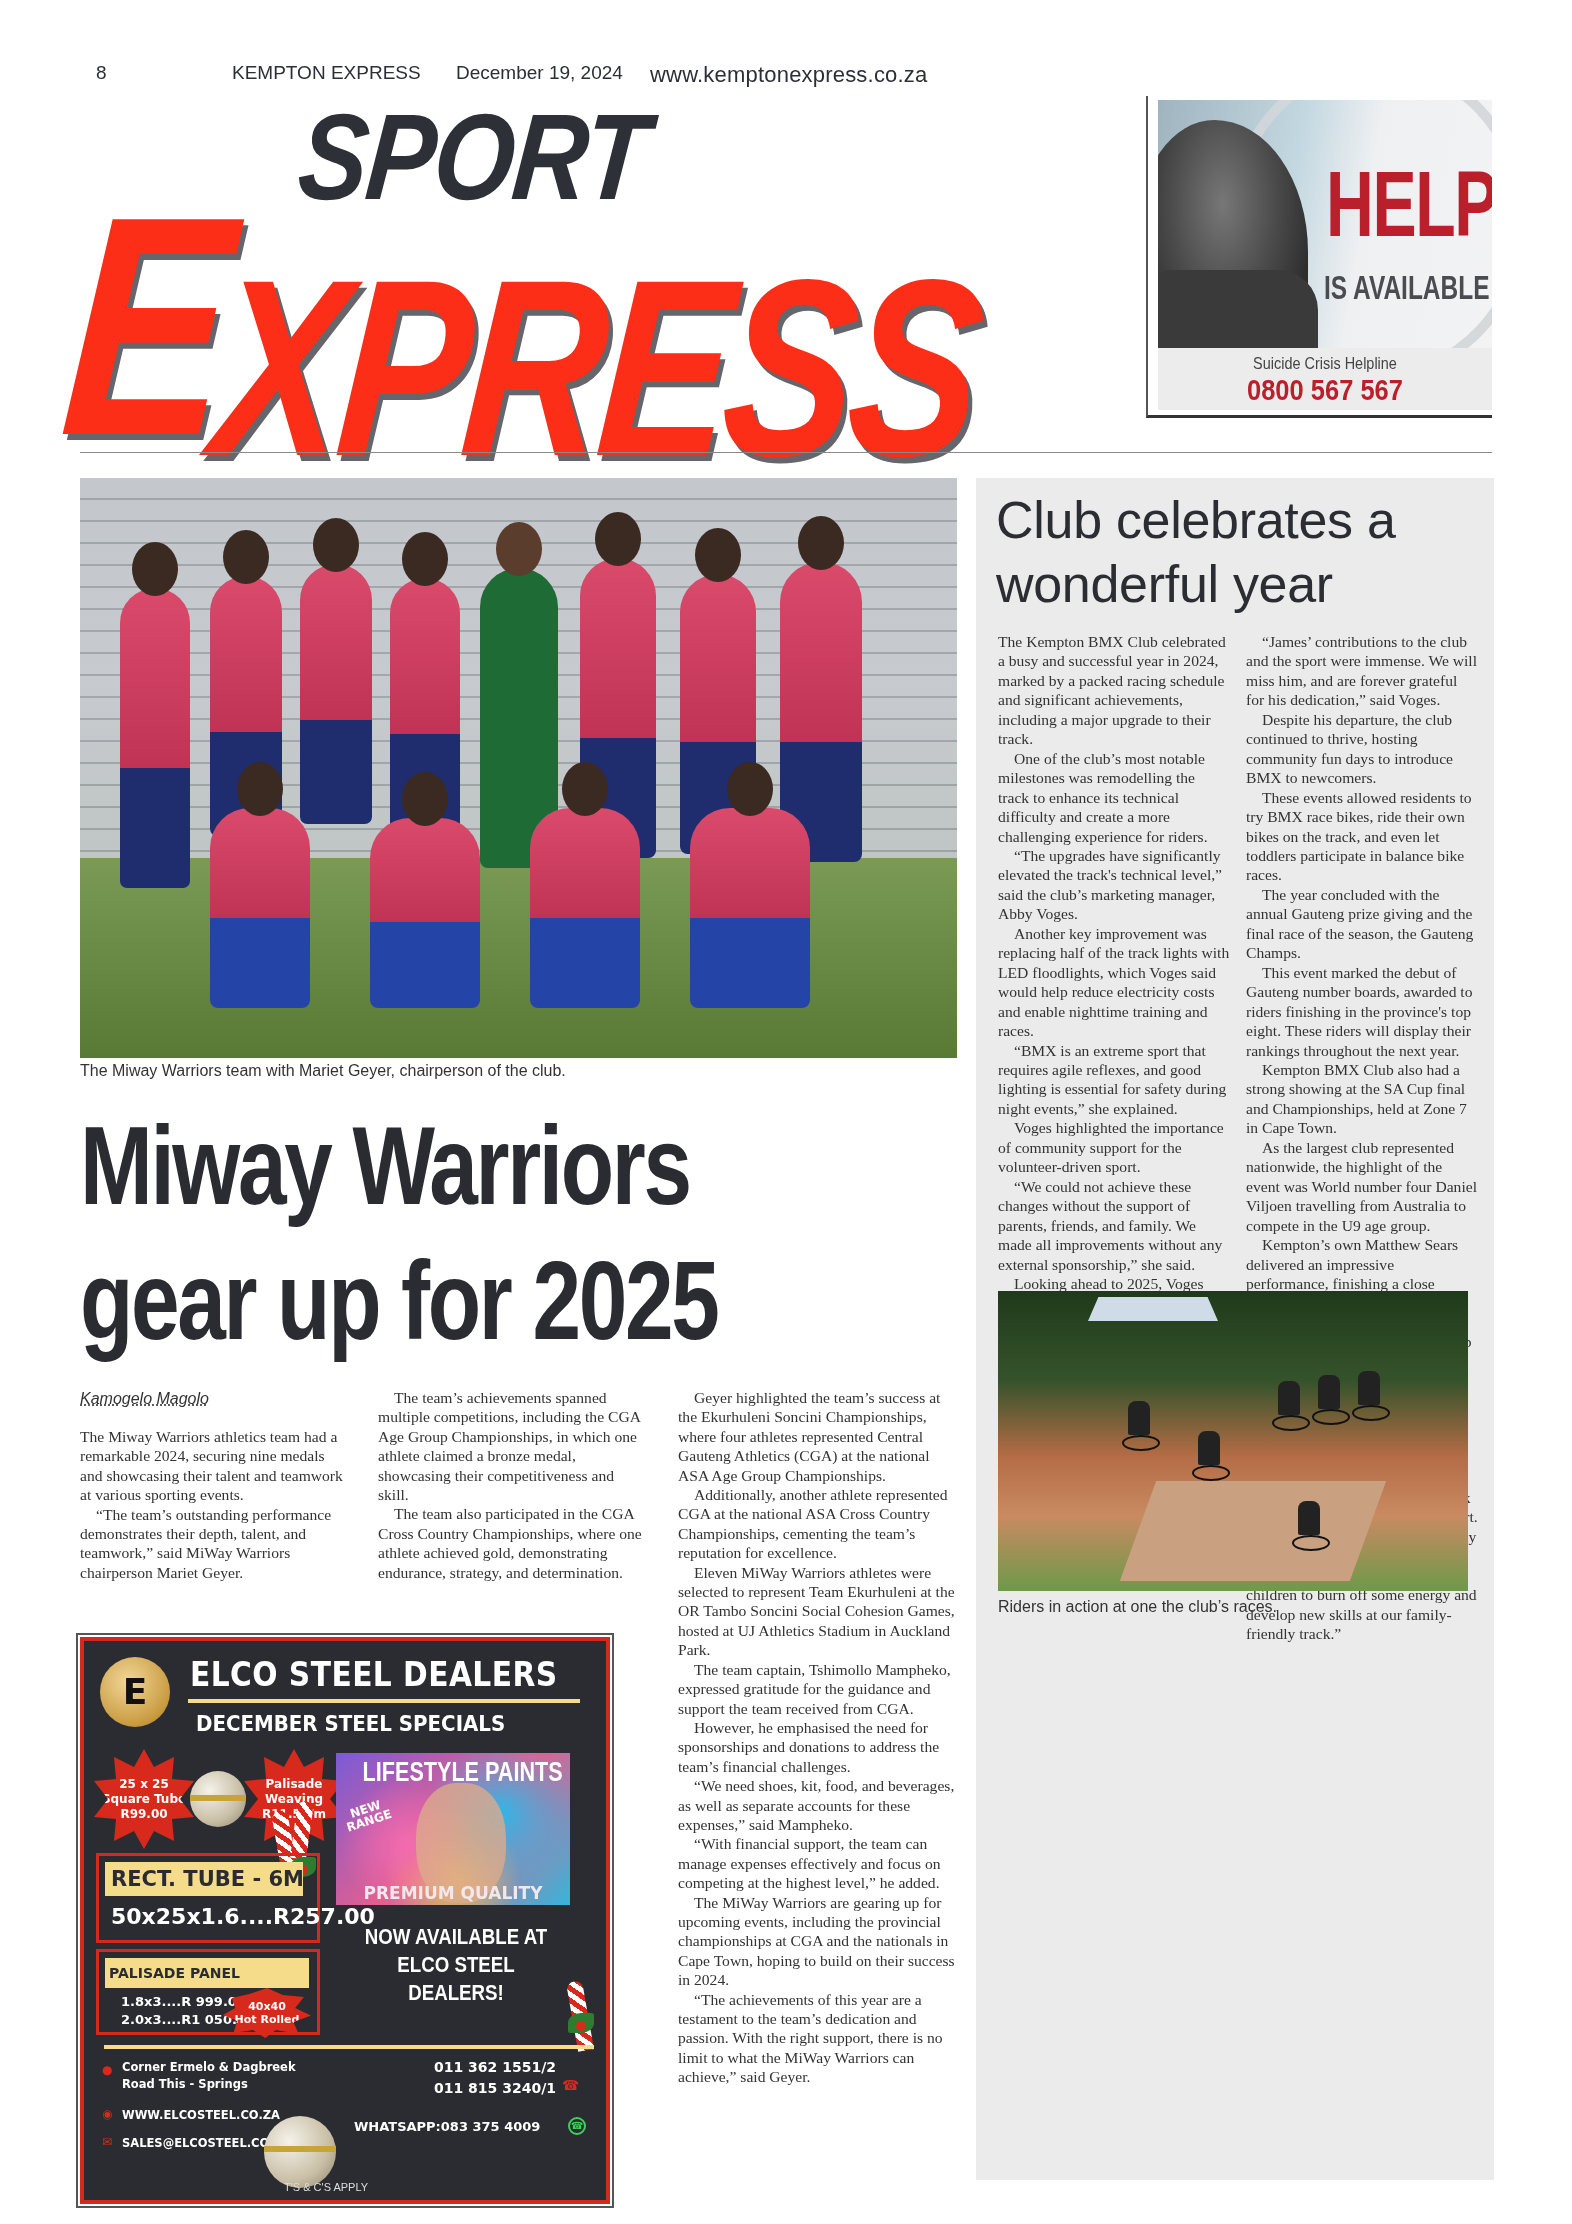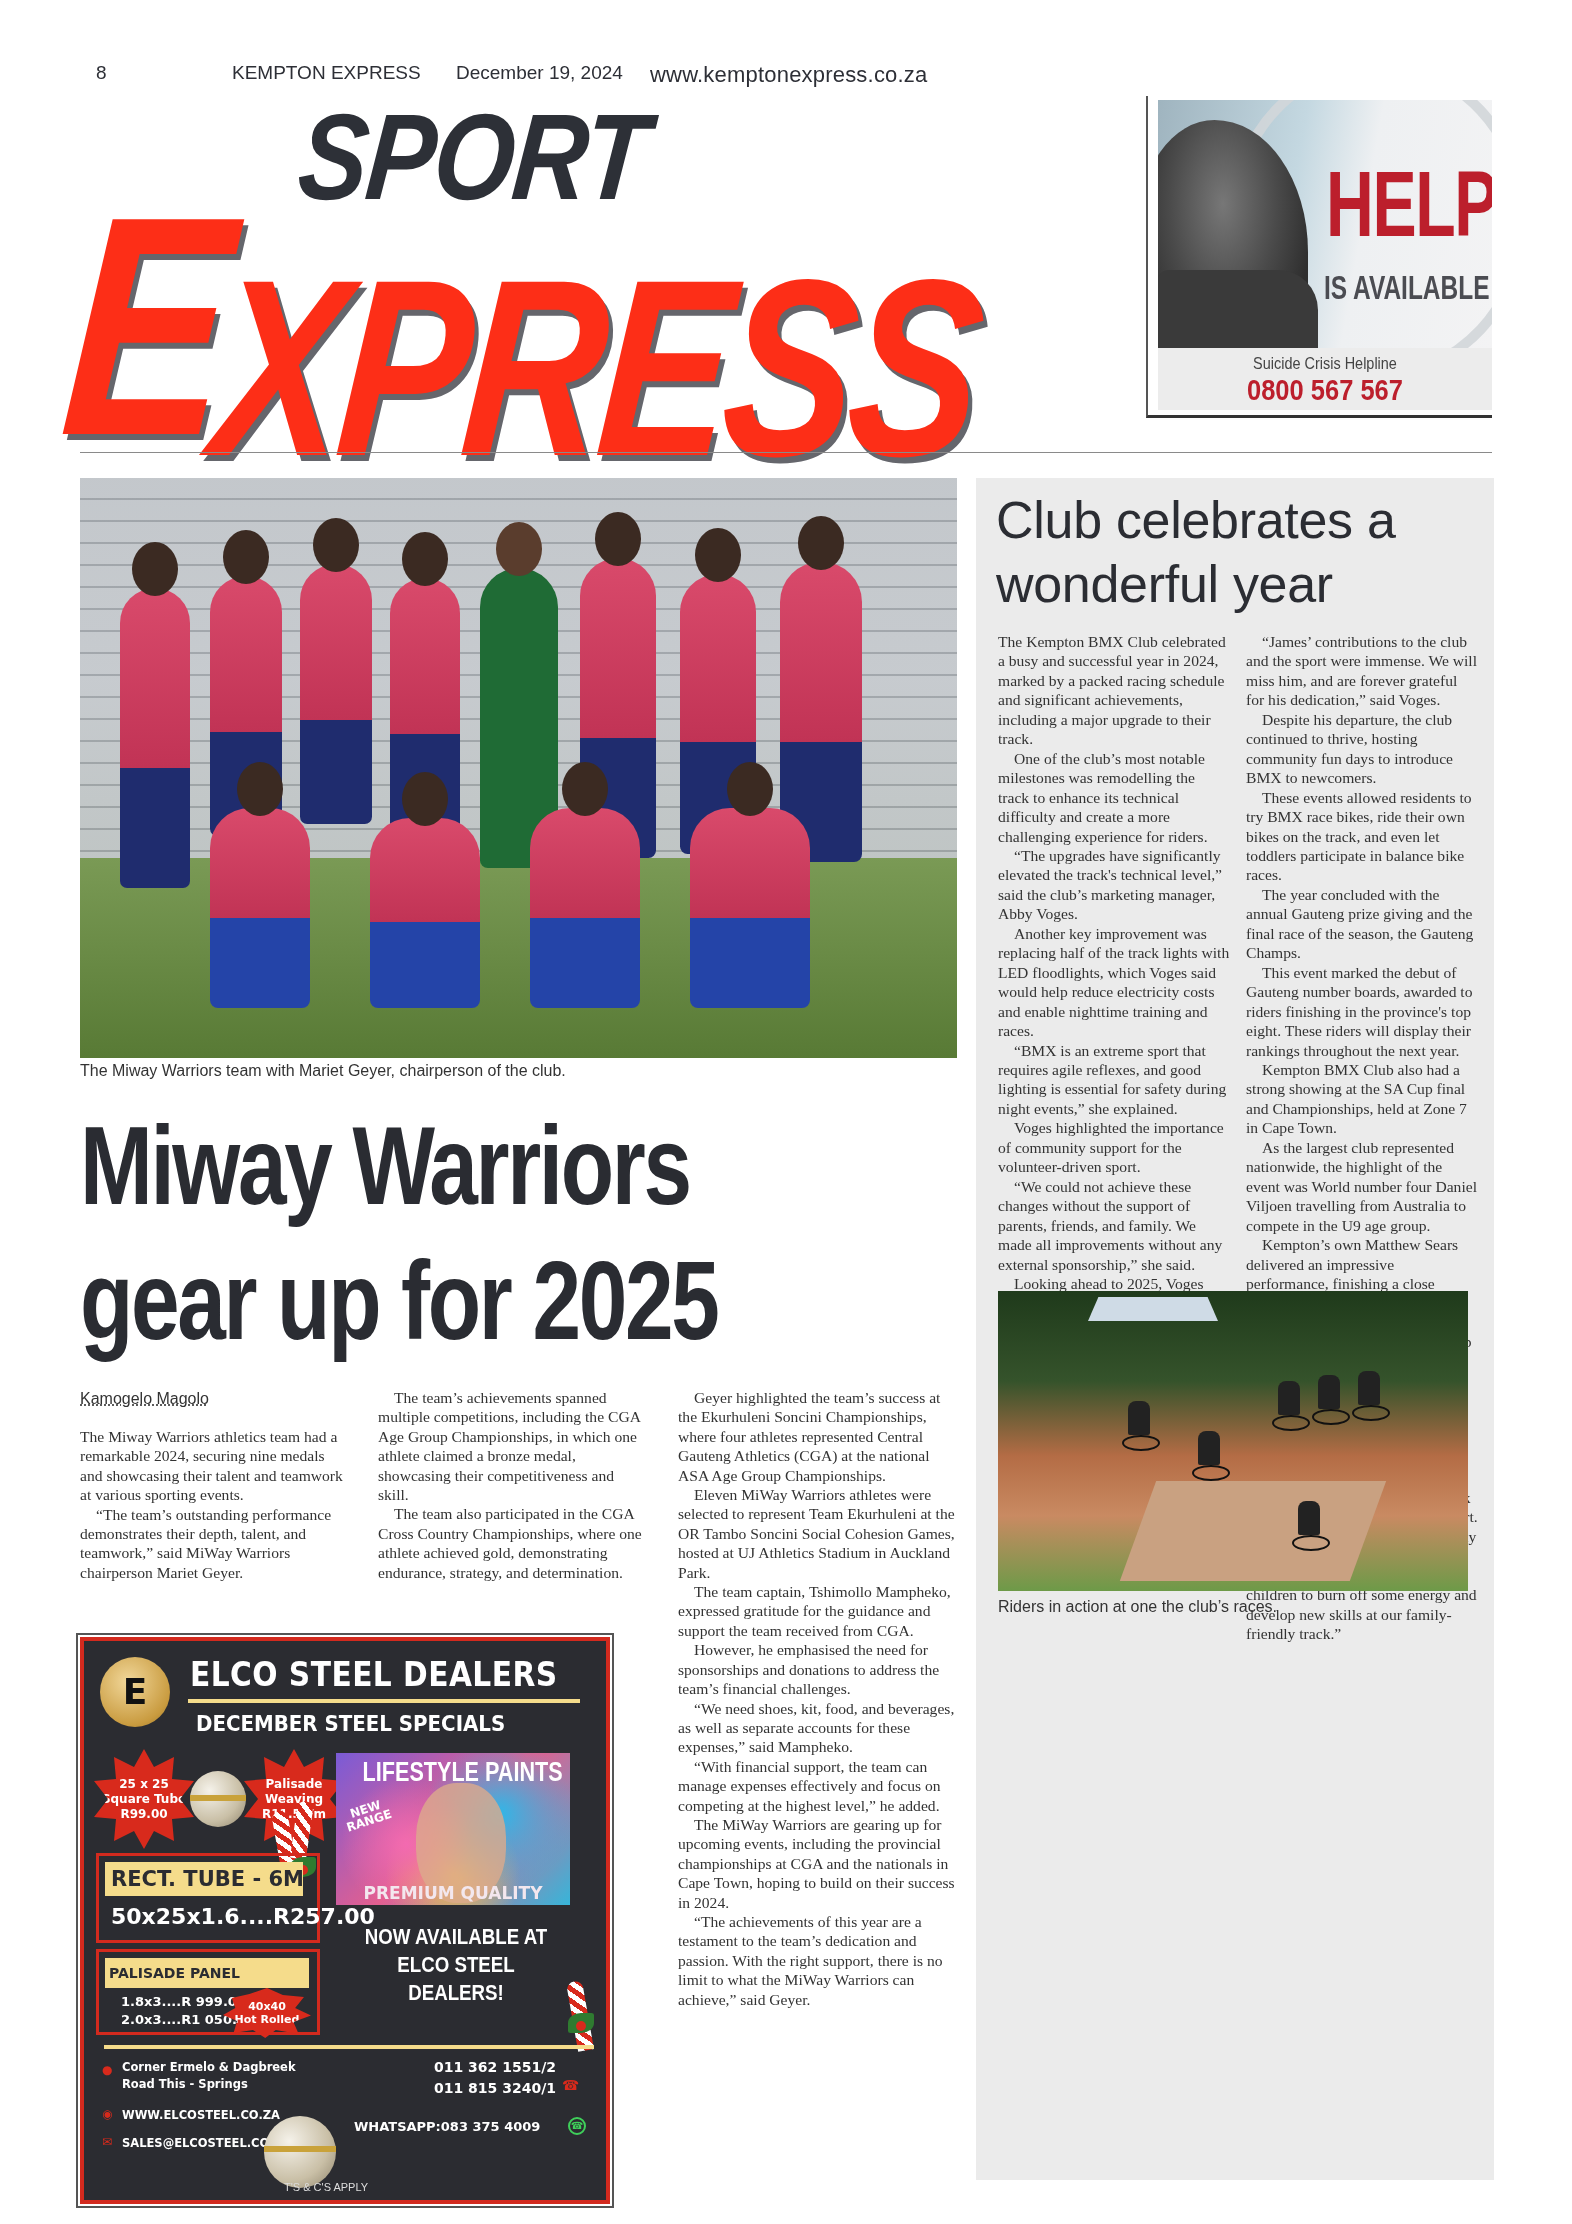--- a/index.html
+++ b/index.html
@@ -58,21 +58,21 @@
   .athlete.coach { background: #1f6b35; }
   .athlete.kneel { background: linear-gradient(180deg, #d94a6b 0%, #c13355 55%, #2444a8 55%, #2444a8 100%); }
 
   .photo-caption { position: absolute; left: 80px; top: 1062px; font-family: "Liberation Sans", sans-serif; font-size: 16px; color: #333; }
 
   .headline-main { position: absolute; left: 80px; top: 1098px; width: 880px; font-family: "Liberation Sans", sans-serif;
                    font-weight: 700; font-size: 112px; line-height: 135px; color: #2a2c32; letter-spacing: -3px;
                    transform: scaleX(0.78); transform-origin: left top; white-space: nowrap; }
 
   .byline { position: absolute; left: 80px; top: 1390px; font-family: "Liberation Sans", sans-serif; font-size: 16px; color: #333;
-            text-decoration: underline; text-decoration-style: dotted; }
+            text-decoration: underline; text-decoration-style: dotted; font-style: italic; }
 
   .col { position: absolute; font-size: 15.6px; line-height: 19.4px; color: #333; text-align: left; }
   .col p { text-indent: 16px; }
   .col p.first { text-indent: 0; }
   .c1 { left: 80px; top: 1427px; width: 270px; }
   .c2 { left: 378px; top: 1388px; width: 270px; }
   .c3 { left: 678px; top: 1388px; width: 282px; }
 
   
   .elco { position: absolute; left: 80px; top: 1637px; width: 530px; height: 567px; background: #2b2c31;
@@ -239,20 +239,21 @@
 <div class="col c1">
   <p class="first">The Miway Warriors athletics team had a remarkable 2024, securing nine medals and showcasing their talent and teamwork at various sporting events.</p>
   <p>“The team’s outstanding performance demonstrates their depth, talent, and teamwork,” said MiWay Warriors chairperson Mariet Geyer.</p>
 </div>
 <div class="col c2">
   <p>The team’s achievements spanned multiple competitions, including the CGA Age Group Championships, in which one athlete claimed a bronze medal, showcasing their competitiveness and skill.</p>
   <p>The team also participated in the CGA Cross Country Championships, where one athlete achieved gold, demonstrating endurance, strategy, and determination.</p>
 </div>
 <div class="col c3">
   <p>Geyer highlighted the team’s success at the Ekurhuleni Soncini Championships, where four athletes represented Central Gauteng Athletics (CGA) at the national ASA Age Group Championships.</p>
+  <p>Additionally, another athlete represented CGA at the national ASA Cross Country Championships, cementing the team’s reputation for excellence.</p>
   <p>Eleven MiWay Warriors athletes were selected to represent Team Ekurhuleni at the OR Tambo Soncini Social Cohesion Games, hosted at UJ Athletics Stadium in Auckland Park.</p>
   <p>The team captain, Tshimollo Mampheko, expressed gratitude for the guidance and support the team received from CGA.</p>
   <p>However, he emphasised the need for sponsorships and donations to address the team’s financial challenges.</p>
   <p>“We need shoes, kit, food, and beverages, as well as separate accounts for these expenses,” said Mampheko.</p>
   <p>“With financial support, the team can manage expenses effectively and focus on competing at the highest level,” he added.</p>
   <p>The MiWay Warriors are gearing up for upcoming events, including the provincial championships at CGA and the nationals in Cape Town, hoping to build on their success in 2024.</p>
   <p>“The achievements of this year are a testament to the team’s dedication and passion. With the right support, there is no limit to what the MiWay Warriors can achieve,” said Geyer.</p>
 </div>
 
 <div class="elco">

